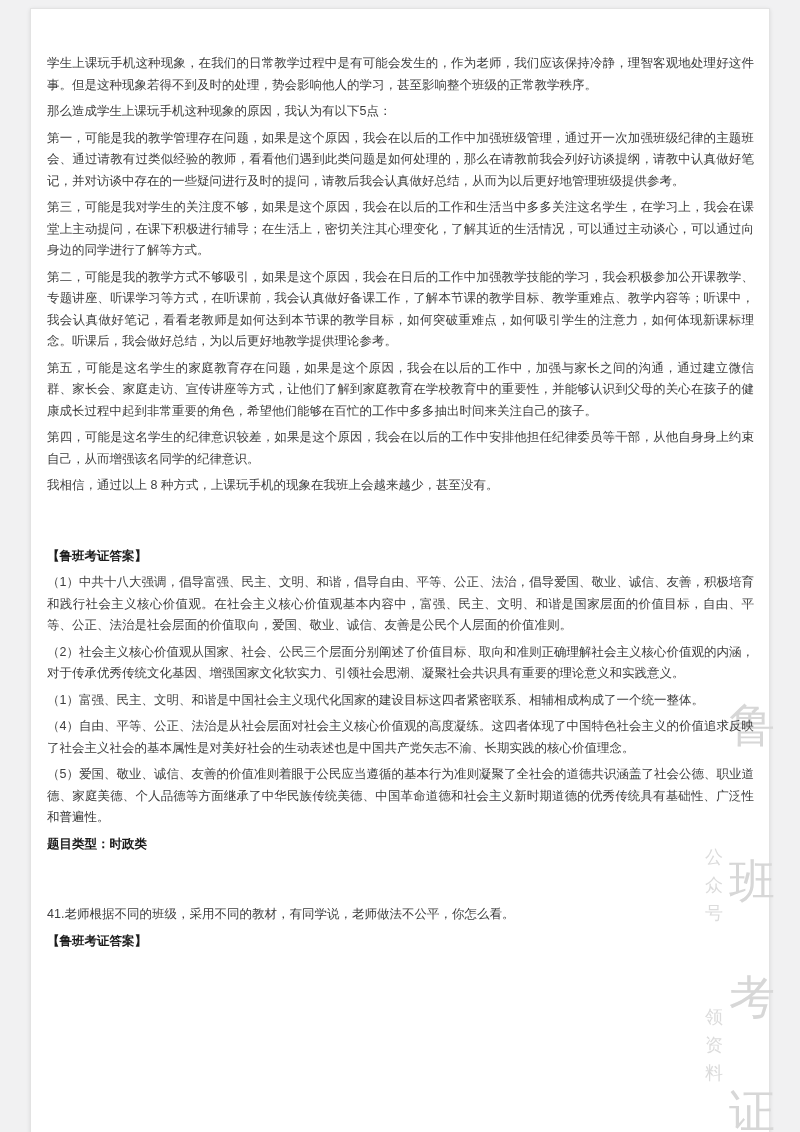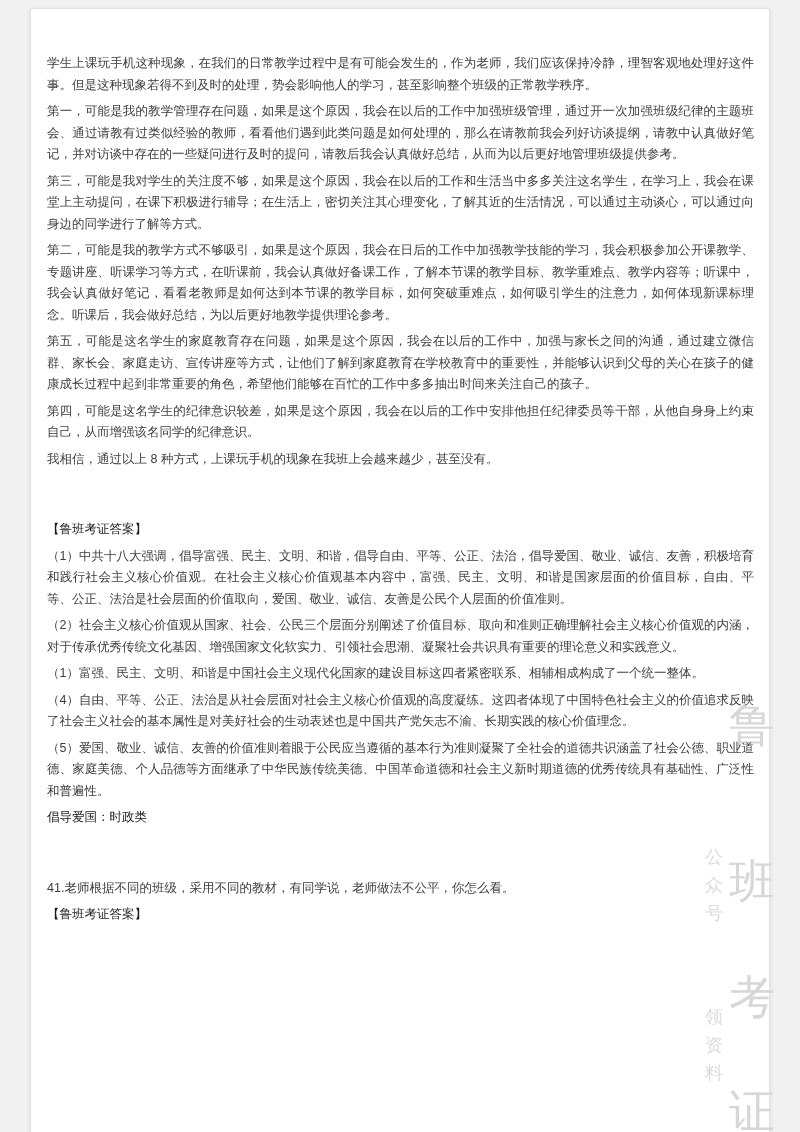--- a/index.html
+++ b/index.html
@@ -33,21 +33,21 @@
     color: #3d3d3d;
     font-size: 12.5px;
     line-height: 21.5px;
     text-align: justify;
     word-break: break-all;
   }
   .doc-content p {
     margin: 0 0 5px 0;
   }
   .bold {
-    font-weight: normal;
+    font-weight: bold;
     color: #1c1c1c;
   }
   .gap-section {
     height: 44px;
   }
   .watermark {
     position: absolute;
     top: 0;
     left: 0;
     width: 100%;
@@ -85,36 +85,37 @@
       <span class="wm-small" style="top: 836px;">公</span>
       <span class="wm-small" style="top: 864px;">众</span>
       <span class="wm-small" style="top: 892px;">号</span>
       <span class="wm-small" style="top: 996px;">领</span>
       <span class="wm-small" style="top: 1024px;">资</span>
       <span class="wm-small" style="top: 1052px;">料</span>
     </div>
 
     <div class="doc-content">
       <p>学生上课玩手机这种现象，在我们的日常教学过程中是有可能会发生的，作为老师，我们应该保持冷静，理智客观地处理好这件事。但是这种现象若得不到及时的处理，势会影响他人的学习，甚至影响整个班级的正常教学秩序。</p>
+      <p>那么造成学生上课玩手机这种现象的原因，我认为有以下5点：</p>
       <p>第一，可能是我的教学管理存在问题，如果是这个原因，我会在以后的工作中加强班级管理，通过开一次加强班级纪律的主题班会、通过请教有过类似经验的教师，看看他们遇到此类问题是如何处理的，那么在请教前我会列好访谈提纲，请教中认真做好笔记，并对访谈中存在的一些疑问进行及时的提问，请教后我会认真做好总结，从而为以后更好地管理班级提供参考。</p>
       <p>第三，可能是我对学生的关注度不够，如果是这个原因，我会在以后的工作和生活当中多多关注这名学生，在学习上，我会在课堂上主动提问，在课下积极进行辅导；在生活上，密切关注其心理变化，了解其近的生活情况，可以通过主动谈心，可以通过向身边的同学进行了解等方式。</p>
       <p>第二，可能是我的教学方式不够吸引，如果是这个原因，我会在日后的工作中加强教学技能的学习，我会积极参加公开课教学、专题讲座、听课学习等方式，在听课前，我会认真做好备课工作，了解本节课的教学目标、教学重难点、教学内容等；听课中，我会认真做好笔记，看看老教师是如何达到本节课的教学目标，如何突破重难点，如何吸引学生的注意力，如何体现新课标理念。听课后，我会做好总结，为以后更好地教学提供理论参考。</p>
       <p>第五，可能是这名学生的家庭教育存在问题，如果是这个原因，我会在以后的工作中，加强与家长之间的沟通，通过建立微信群、家长会、家庭走访、宣传讲座等方式，让他们了解到家庭教育在学校教育中的重要性，并能够认识到父母的关心在孩子的健康成长过程中起到非常重要的角色，希望他们能够在百忙的工作中多多抽出时间来关注自己的孩子。</p>
       <p>第四，可能是这名学生的纪律意识较差，如果是这个原因，我会在以后的工作中安排他担任纪律委员等干部，从他自身身上约束自己，从而增强该名同学的纪律意识。</p>
       <p>我相信，通过以上 8 种方式，上课玩手机的现象在我班上会越来越少，甚至没有。</p>
 
       <div class="gap-section"></div>
 
       <p class="bold">【鲁班考证答案】</p>
       <p>（1）中共十八大强调，倡导富强、民主、文明、和谐，倡导自由、平等、公正、法治，倡导爱国、敬业、诚信、友善，积极培育和践行社会主义核心价值观。在社会主义核心价值观基本内容中，富强、民主、文明、和谐是国家层面的价值目标，自由、平等、公正、法治是社会层面的价值取向，爱国、敬业、诚信、友善是公民个人层面的价值准则。</p>
       <p>（2）社会主义核心价值观从国家、社会、公民三个层面分别阐述了价值目标、取向和准则正确理解社会主义核心价值观的内涵，对于传承优秀传统文化基因、增强国家文化软实力、引领社会思潮、凝聚社会共识具有重要的理论意义和实践意义。</p>
       <p>（1）富强、民主、文明、和谐是中国社会主义现代化国家的建设目标这四者紧密联系、相辅相成构成了一个统一整体。</p>
       <p>（4）自由、平等、公正、法治是从社会层面对社会主义核心价值观的高度凝练。这四者体现了中国特色社会主义的价值追求反映了社会主义社会的基本属性是对美好社会的生动表述也是中国共产党矢志不渝、长期实践的核心价值理念。</p>
       <p>（5）爱国、敬业、诚信、友善的价值准则着眼于公民应当遵循的基本行为准则凝聚了全社会的道德共识涵盖了社会公德、职业道德、家庭美德、个人品德等方面继承了中华民族传统美德、中国革命道德和社会主义新时期道德的优秀传统具有基础性、广泛性和普遍性。</p>
-      <p class="bold">倡导爱国：时政类</p>
+      <p class="bold">题目类型：时政类</p>
 
       <div class="gap-section"></div>
 
       <p>41.老师根据不同的班级，采用不同的教材，有同学说，老师做法不公平，你怎么看。</p>
       <p class="bold">【鲁班考证答案】</p>
     </div>
 
   </div>
 </div>
 

